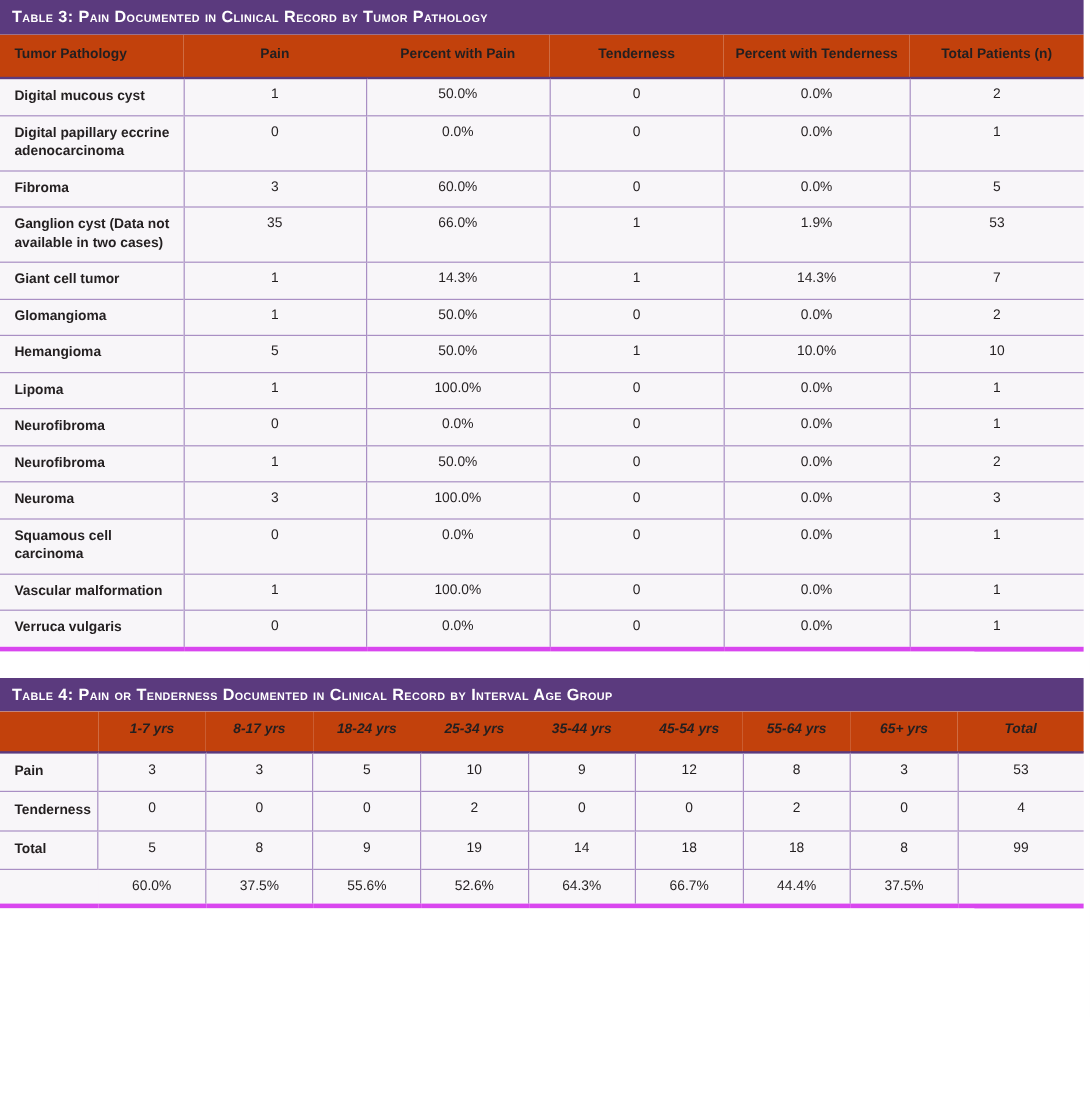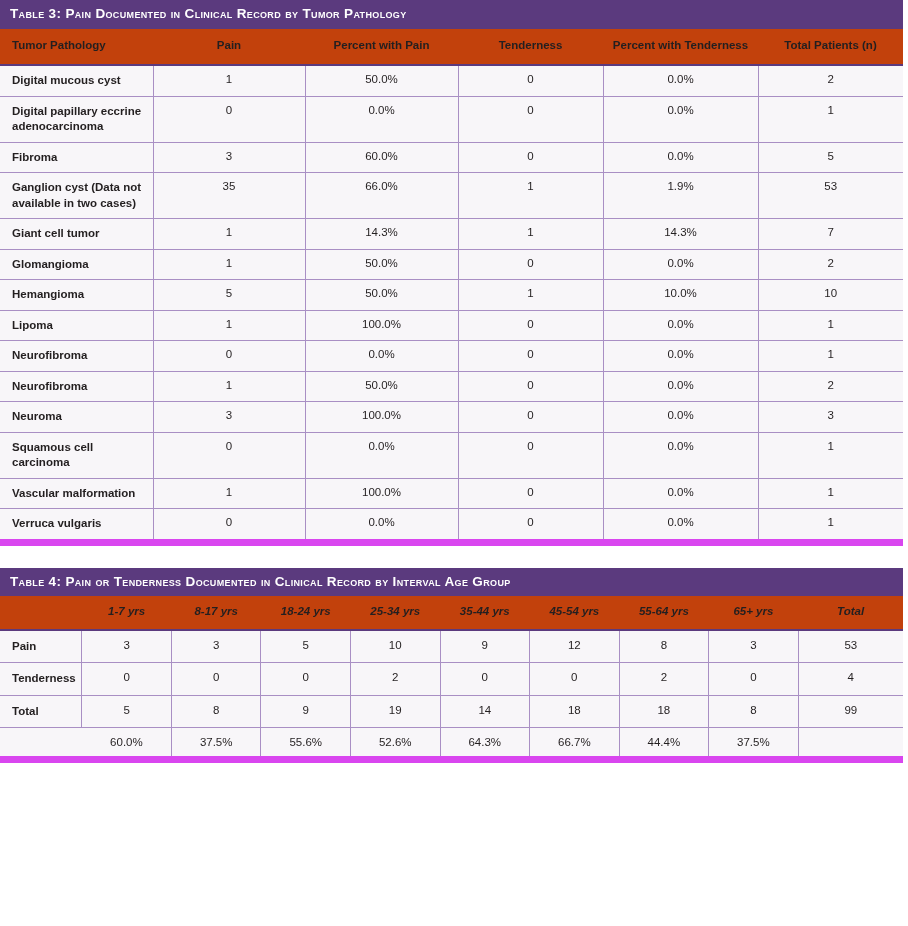--- a/index.html
+++ b/index.html
@@ -79,21 +79,21 @@
   table.grid tbody td {
     border-top: 1px solid #a98fc4;
     border-right: 1px solid #a98fc4;
     text-align: center;
     color: #231f20;
   }
   table.grid tbody tr:first-child td {
     border-top: 2px solid #5b3a7e;
   }
   table.grid tbody tr:last-child td {
-    border-bottom: 7px solid #d946ef;
+    border-bottom: 4px solid #d946ef;
   }
   table.grid tbody td.col-label {
     text-align: left;
     font-weight: bold;
     padding-left: 12px;
     padding-right: 10px;
     line-height: 1.35;
   }
   table.grid tbody td.last-col {
     border-right: none;

